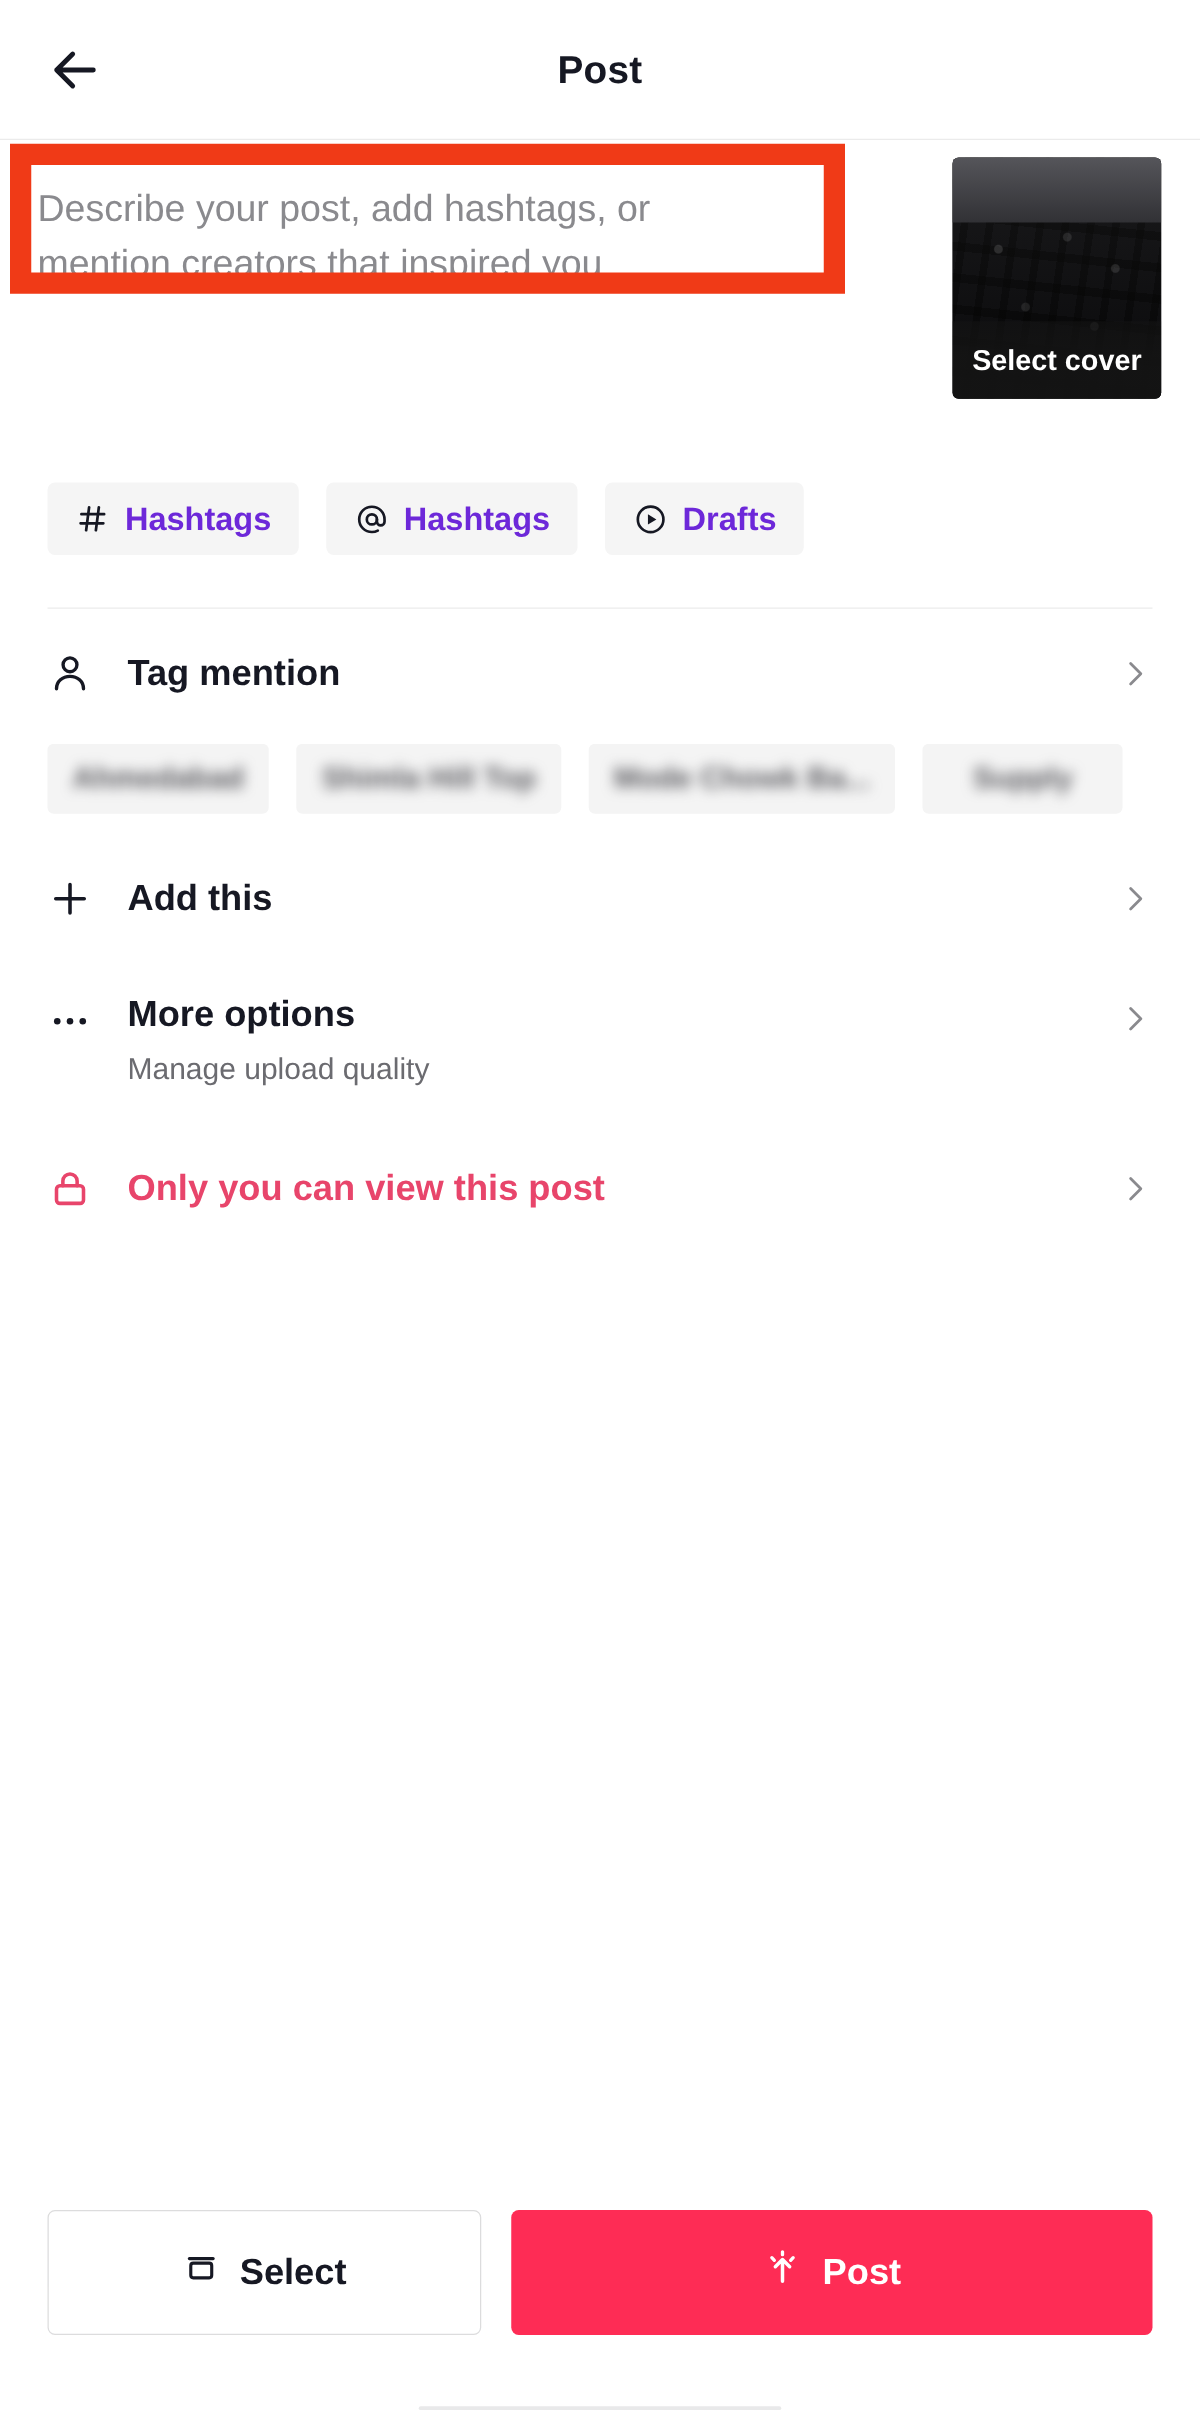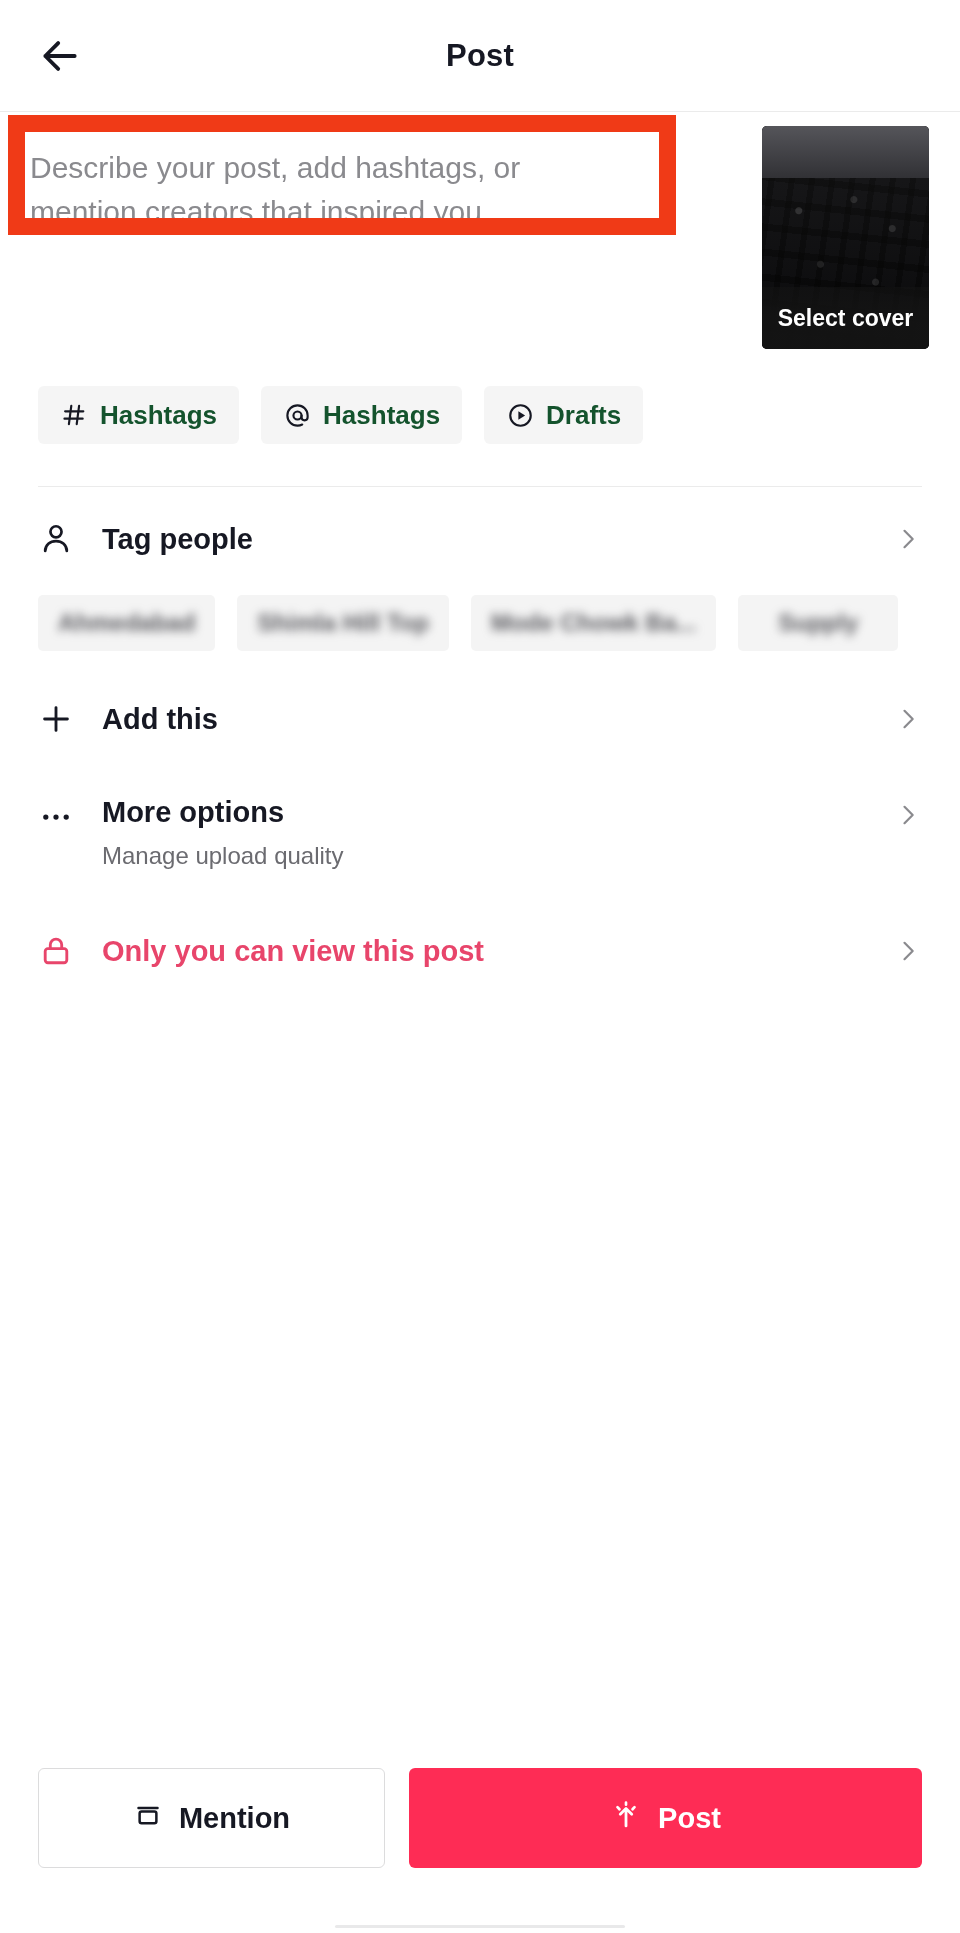--- a/index.html
+++ b/index.html
@@ -84,21 +84,21 @@
     pointer-events: none;
     z-index: 30;
   }
 
   
   .cover-thumb {
     position: absolute;
     right: 31px;
     top: 126px;
     width: 167px;
-    height: 223px;
+    height: 193px;
     border-radius: 5px;
     overflow: hidden;
     background: #3a3a3a;
     cursor: pointer;
     text-decoration: underline;
   }
   .cover-img {
     position: absolute;
     inset: 0;
     background:
@@ -159,21 +159,21 @@
     height: 58px;
     background: #f5f5f5;
     border: none;
     border-radius: 6px;
     padding: 0 22px;
     display: flex;
     align-items: center;
     gap: 12px;
     font-size: 26px;
     font-weight: bold;
-    color: #14532d;
+    color: #6d28d9;
     font-family: "Liberation Sans", sans-serif;
     cursor: pointer;
   }
   .chip-glyph {
     display: flex;
     align-items: center;
     justify-content: center;
     width: 28px;
     height: 28px;
   }
@@ -379,21 +379,21 @@
   <div class="list">
 
     <div class="row">
       <div class="row-icon">
         <svg width="36" height="36" viewBox="0 0 24 24" fill="none">
           <circle cx="12" cy="7.2" r="3.7" stroke="#161823" stroke-width="1.8"></circle>
           <path d="M4.8 20c0-3.9 3.2-6.6 7.2-6.6s7.2 2.7 7.2 6.6" stroke="#161823" stroke-width="1.8" stroke-linecap="round"></path>
         </svg>
       </div>
       <div class="row-body">
-        <div class="row-label">Tag people</div>
+        <div class="row-label">Tag mention</div>
       </div>
       <div class="chev">
         <svg width="28" height="28" viewBox="0 0 24 24" fill="none">
           <path d="M9 5l7 7-7 7" stroke="#8a8a8e" stroke-width="1.9" stroke-linecap="round" stroke-linejoin="round"></path>
         </svg>
       </div>
     </div>
 
   </div>
 
@@ -468,21 +468,21 @@
   </div>
 
   <div class="bottom-bar">
     <button class="btn btn-drafts">
       <span>
         <svg width="30" height="30" viewBox="0 0 24 24" fill="none">
           <path d="M4.4 6.3h15.2" stroke="#161823" stroke-width="2" stroke-linecap="round"></path>
           <rect x="5.3" y="9.2" width="13.4" height="9.4" rx="1.6" stroke="#161823" stroke-width="2"></rect>
         </svg>
       </span>
-      <span>Mention</span>
+      <span>Select</span>
     </button>
 
     <button class="btn btn-post">
       <span>
         <svg width="32" height="32" viewBox="0 0 24 24" fill="none">
           <path d="M12 20.2V8.4M12 7.2l-4.3 4.3M12 7.2l4.3 4.3" stroke="#ffffff" stroke-width="2.1" stroke-linecap="round" stroke-linejoin="round"></path>
           <path d="M5.6 6.1l1.5 1.6M12 2.6v1.7M18.4 6.1l-1.5 1.6" stroke="#ffffff" stroke-width="2" stroke-linecap="round"></path>
         </svg>
       </span>
       <span>Post</span>

